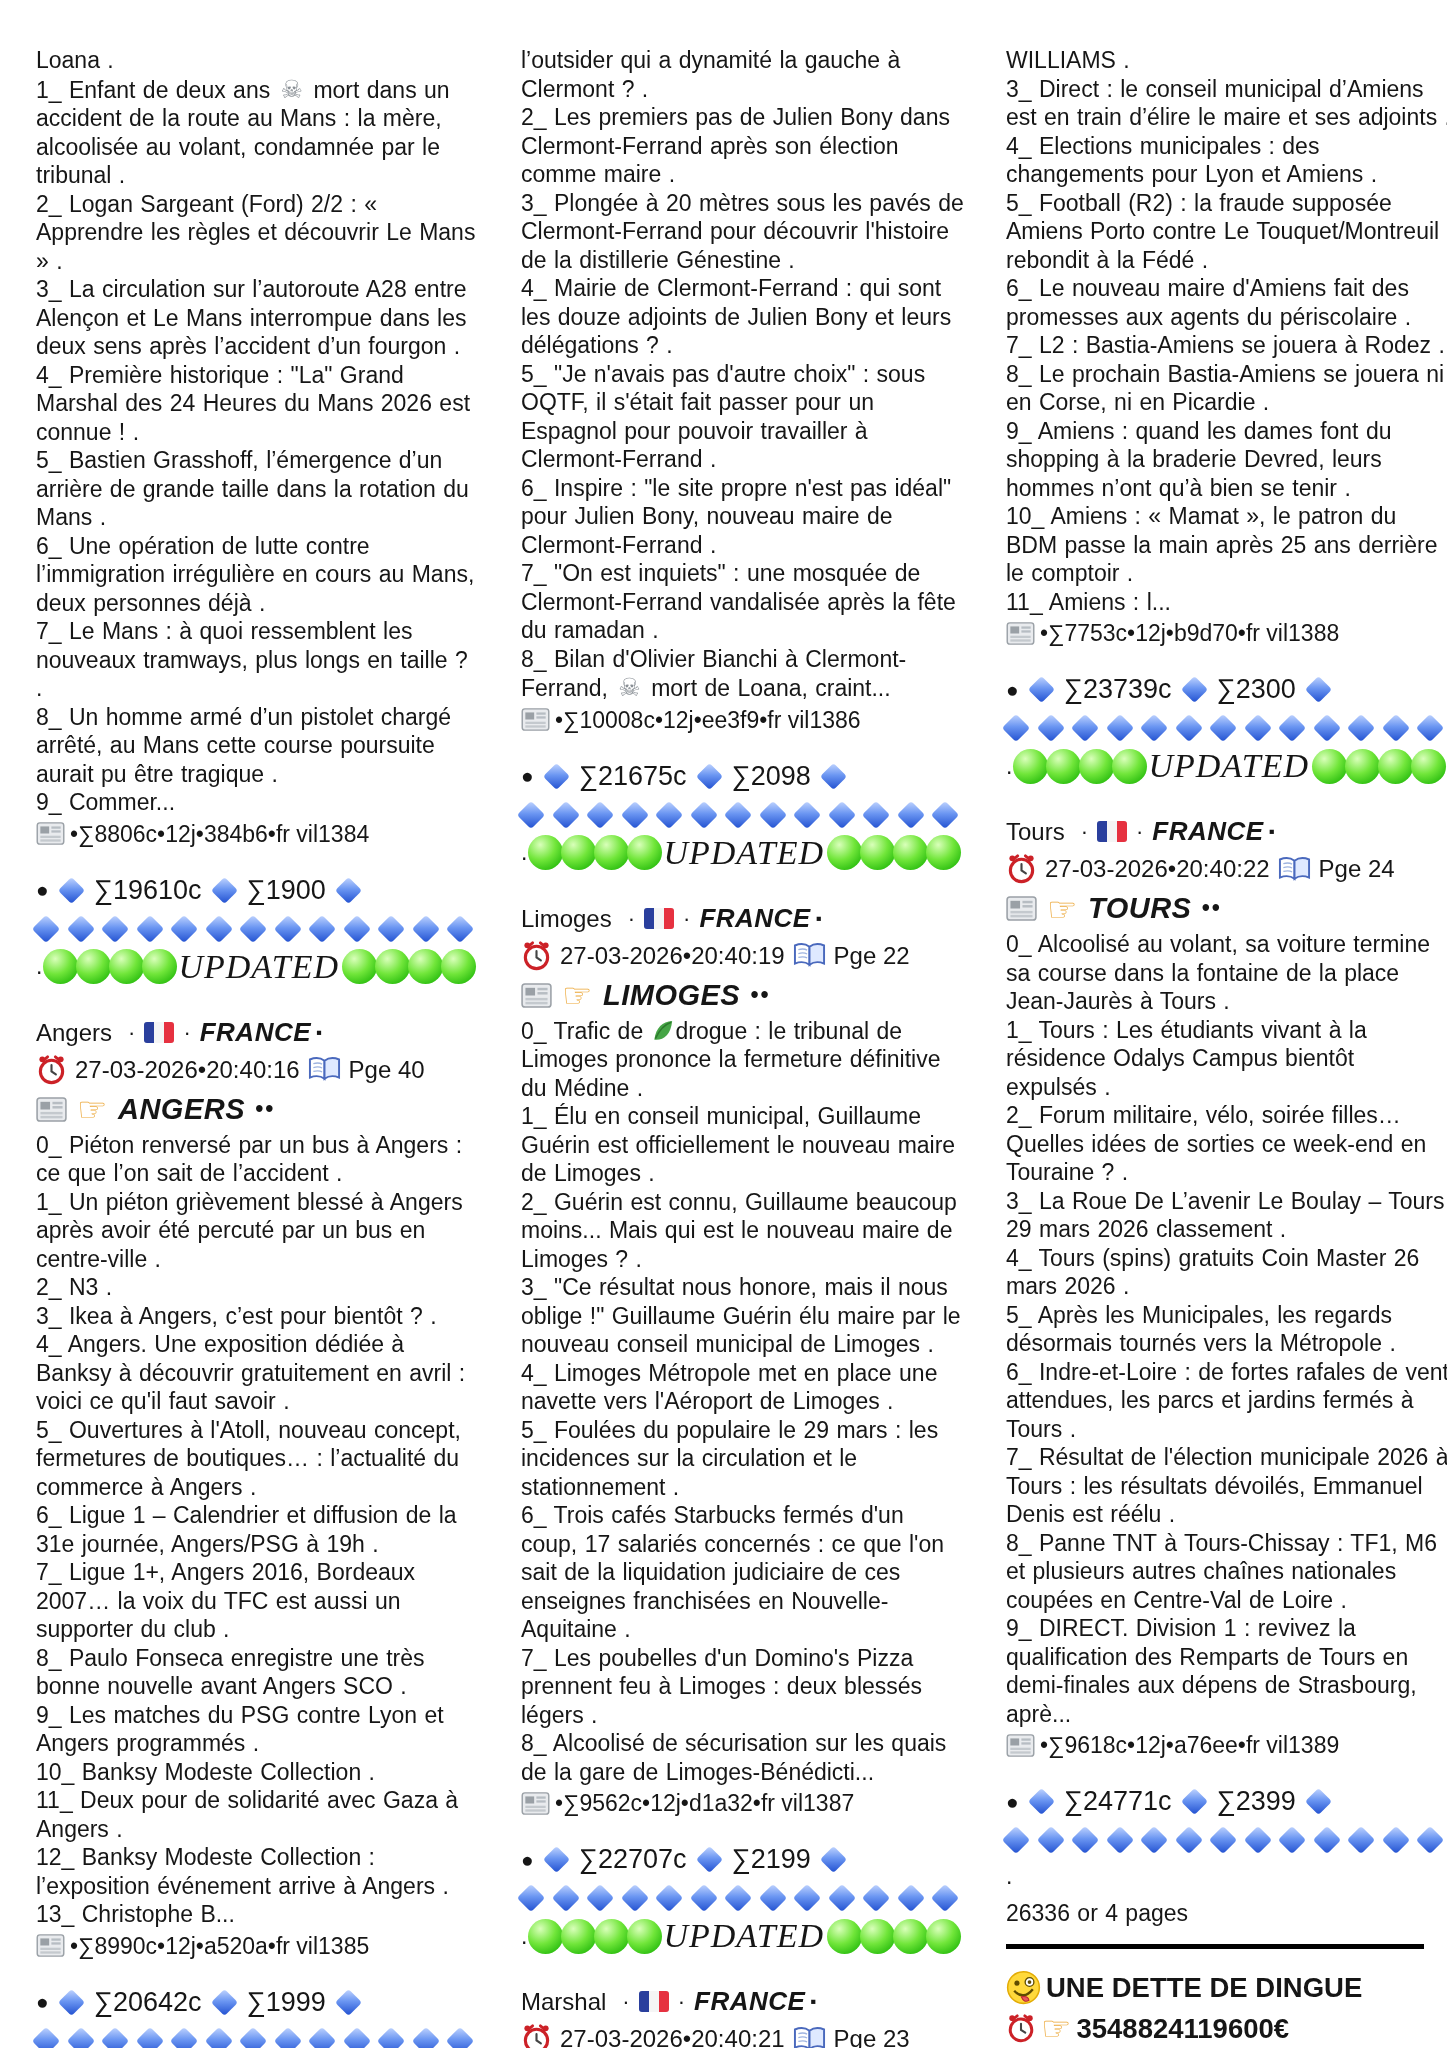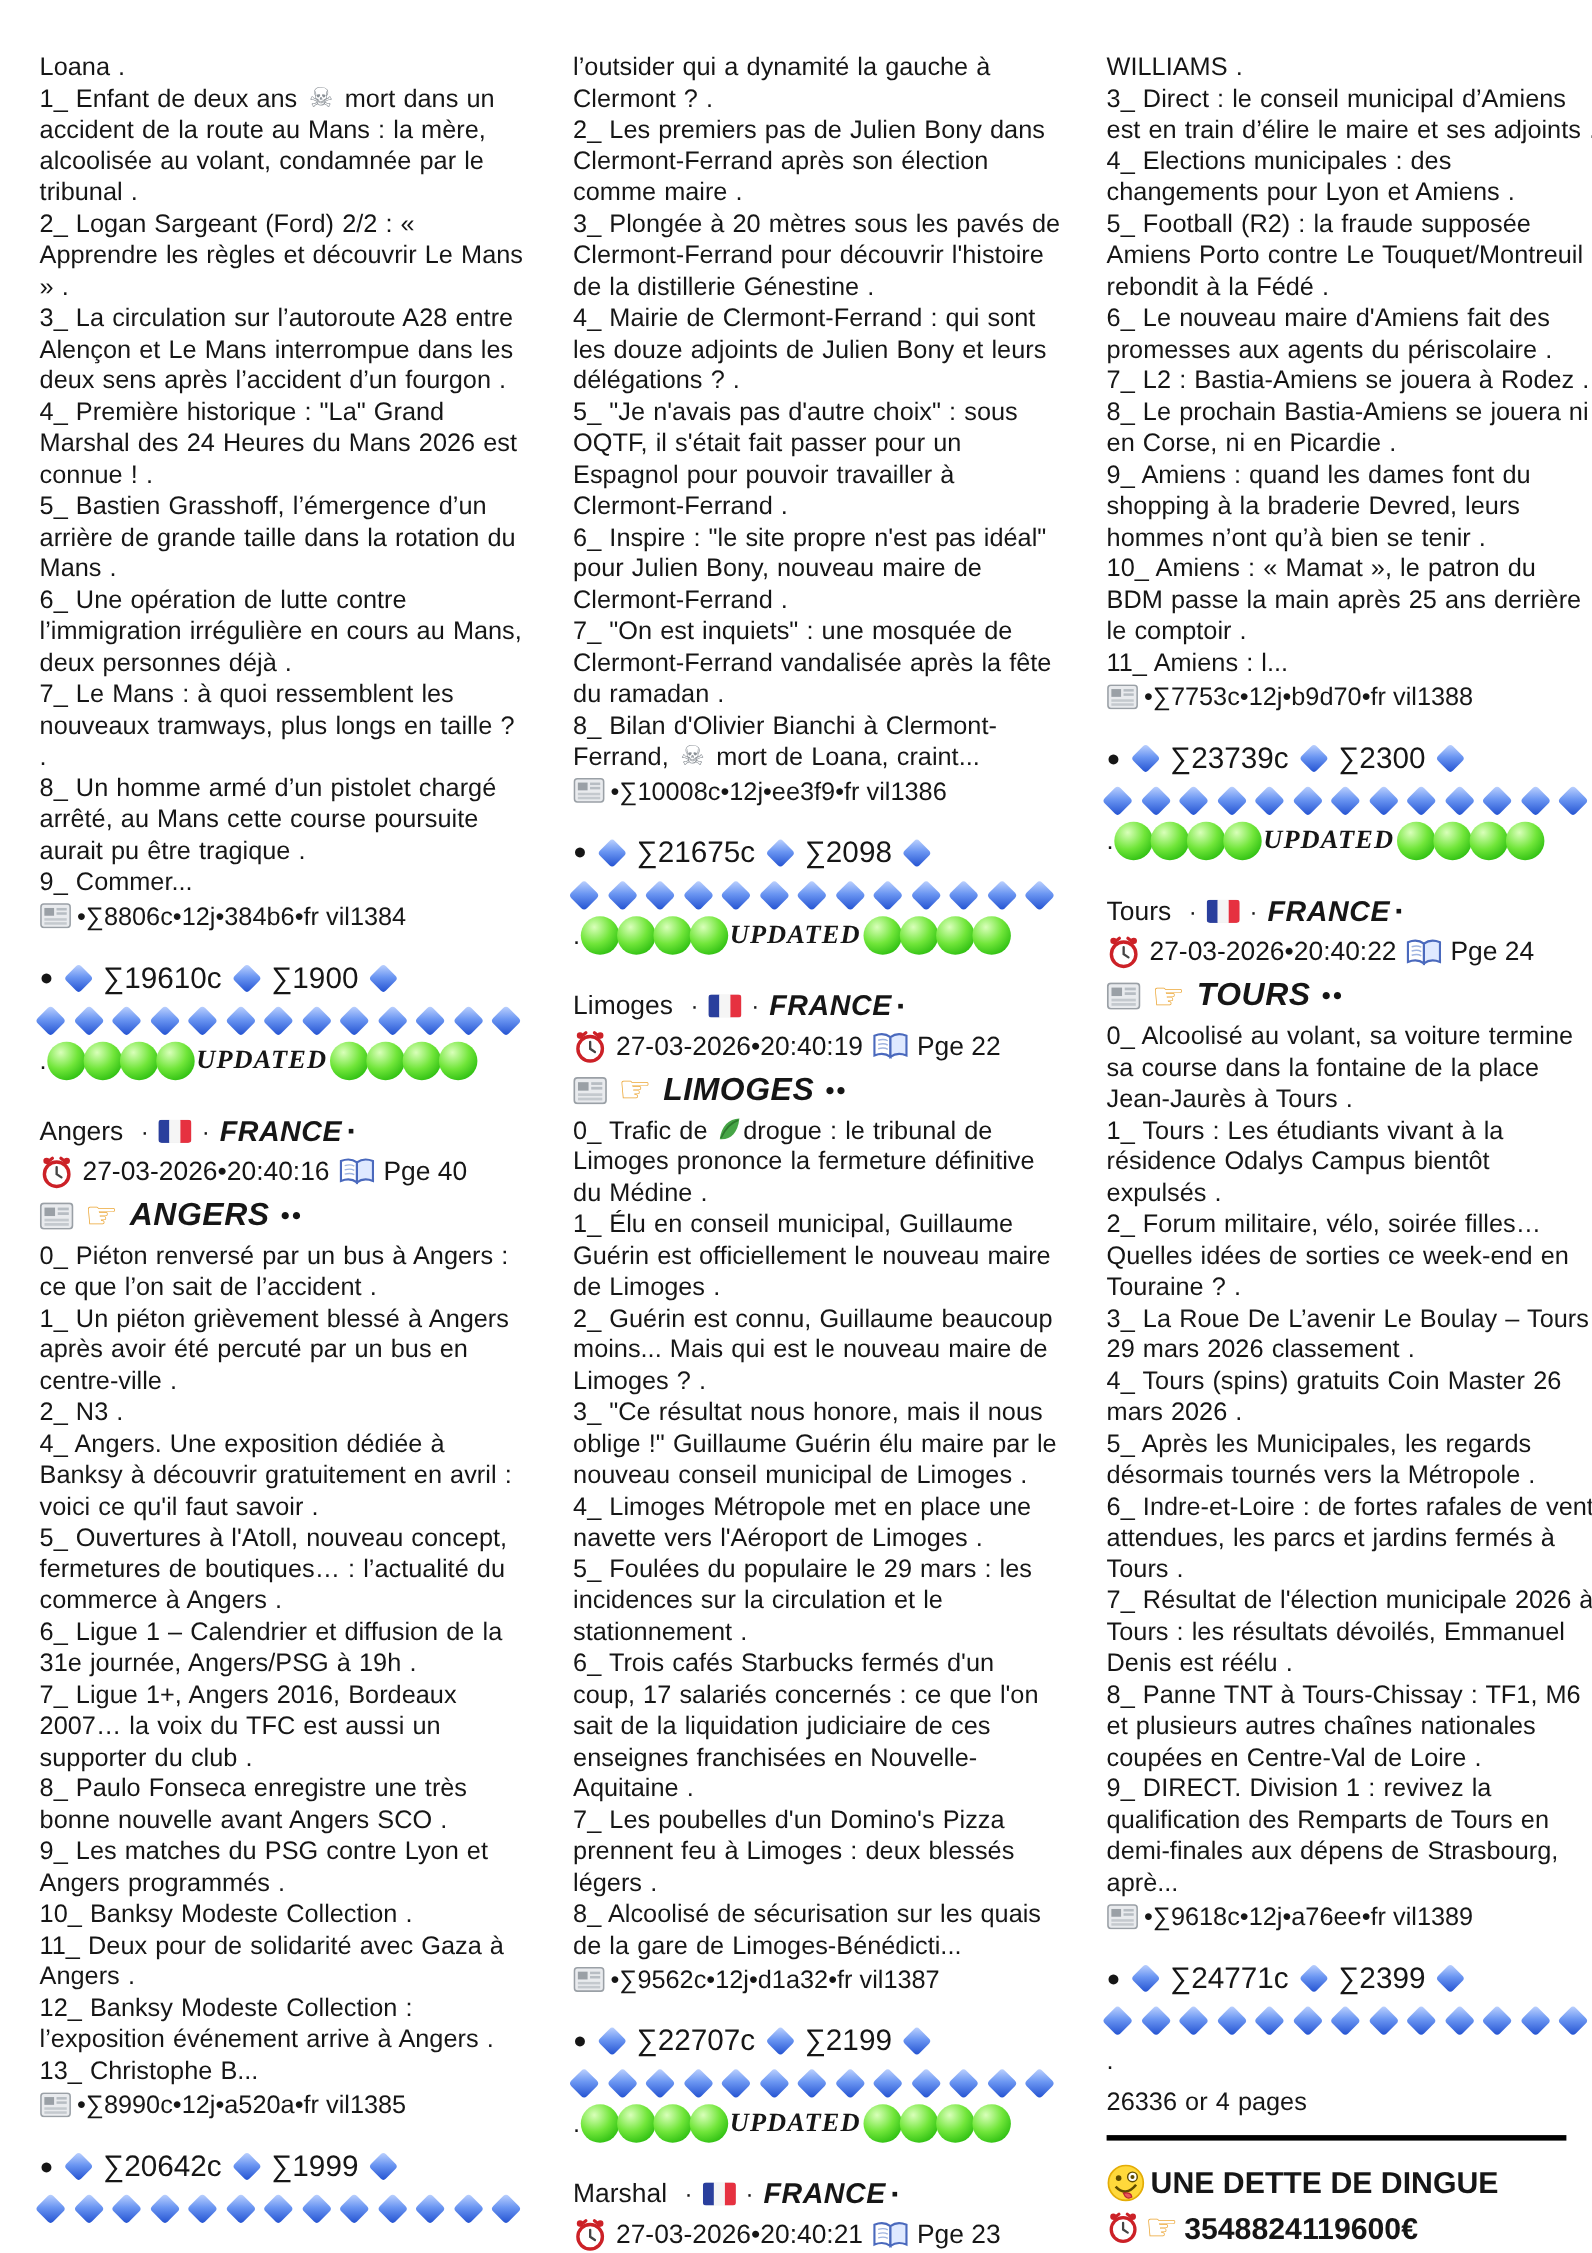--- a/index.html
+++ b/index.html
@@ -18,22 +18,22 @@
   .sep-bullet{font-size:21px;}
   .dia-row{display:flex;gap:14.5px;margin:13px 0 9px;}
   .ic-bd{width:19px;height:19px;display:inline-block;flex:0 0 auto;
     background:linear-gradient(135deg,#c3d6ff 0%,#6b96f2 45%,#1f4ecf 100%);
     transform:rotate(45deg);border-radius:18%;}
   .dia-row .ic-bd{width:20px;height:20px;}
   .upd-row{display:flex;align-items:center;}
   .upd-prefix{font-size:23px;margin-right:1px;}
   .ic-gc{width:35px;height:35px;border-radius:50%;display:inline-block;flex:0 0 auto;margin-right:-2px;
     background:radial-gradient(circle at 35% 28%,#d9ffba,#71e63a 45%,#37c517 75%,#1d9e05);}
-  .upd-label{font-family:"Liberation Serif",serif;font-weight:bold;font-style:italic;
-    font-size:24px;padding:0 3px;letter-spacing:1px;}
+  .upd-label{font-family:"Liberation Serif",serif;font-weight:normal;font-style:italic;
+    font-size:34px;padding:0 3px;letter-spacing:1px;}
 
   .city{margin-top:2px;}
   .city-line1{font-size:24px;line-height:37px;display:flex;align-items:center;gap:9px;}
   .city-name{margin-right:7px;}
   .dot-sep{font-size:22px;}
   .city-country{font-weight:bold;font-style:italic;font-size:26px;letter-spacing:.5px;text-align:right;}
   .city-sq{font-size:17px;margin-left:-4px;}
   .city-line2{font-size:24px;line-height:37px;display:flex;align-items:center;gap:8px;}
   .city-line3{font-size:29px;font-weight:bold;font-style:italic;line-height:43px;
     display:flex;align-items:center;gap:10px;letter-spacing:.5px;}
@@ -171,20 +171,21 @@
             </svg>
           </span>
           <span class="ic-hand">☞</span>
           <span>ANGERS</span>
           <span class="banner-dots">••</span>
         </div>
       </div>
       <div class="para">0_ Piéton renversé par un bus à Angers : ce que l’on sait de l’accident .</div>
       <div class="para">1_ Un piéton grièvement blessé à Angers après avoir été percuté par un bus en centre-ville .</div>
       <div class="para">2_ N3 .</div>
+      <div class="para">3_ Ikea à Angers, c’est pour bientôt ? .</div>
       <div class="para">4_ Angers. Une exposition dédiée à Banksy à découvrir gratuitement en avril : voici ce qu'il faut savoir .</div>
       <div class="para">5_ Ouvertures à l'Atoll, nouveau concept, fermetures de boutiques… : l’actualité du commerce à Angers .</div>
       <div class="para">6_ Ligue 1 – Calendrier et diffusion de la 31e journée, Angers/PSG à 19h .</div>
       <div class="para">7_ Ligue 1+, Angers 2016, Bordeaux 2007… la voix du TFC est aussi un supporter du club .</div>
       <div class="para">8_ Paulo Fonseca enregistre une très bonne nouvelle avant Angers SCO .</div>
       <div class="para">9_ Les matches du PSG contre Lyon et Angers programmés .</div>
       <div class="para">10_ Banksy Modeste Collection .</div>
       <div class="para">11_ Deux pour de solidarité avec Gaza à Angers .</div>
       <div class="para">12_ Banksy Modeste Collection : l’exposition événement arrive à Angers .</div>
       <div class="para">13_ Christophe B...</div>

